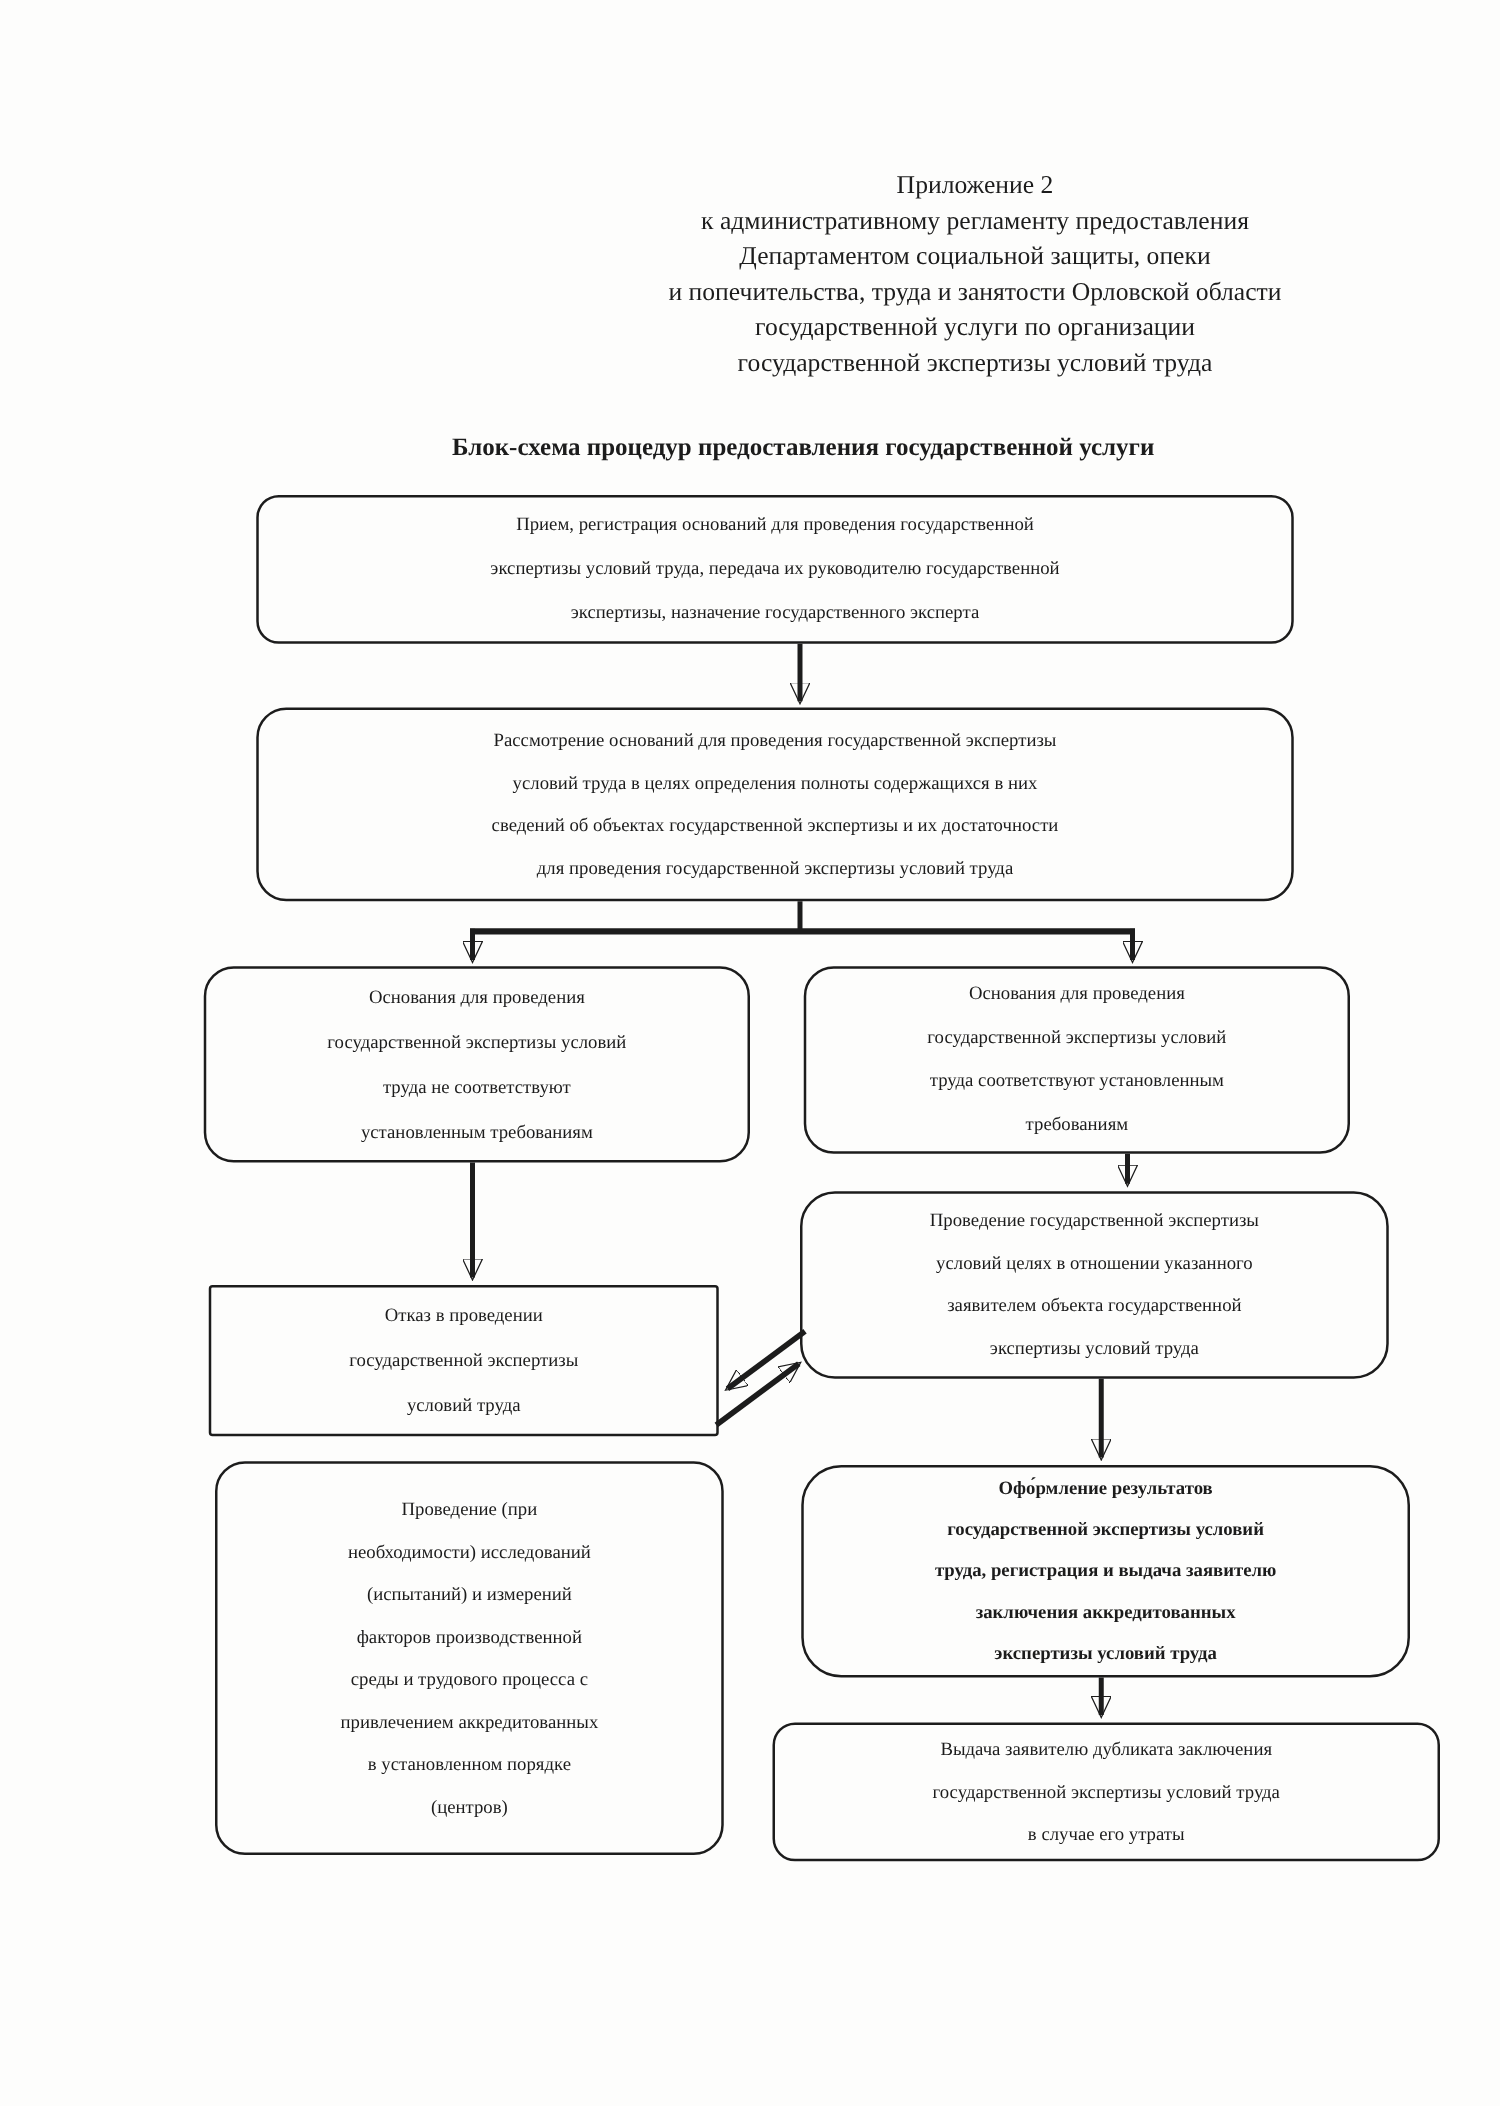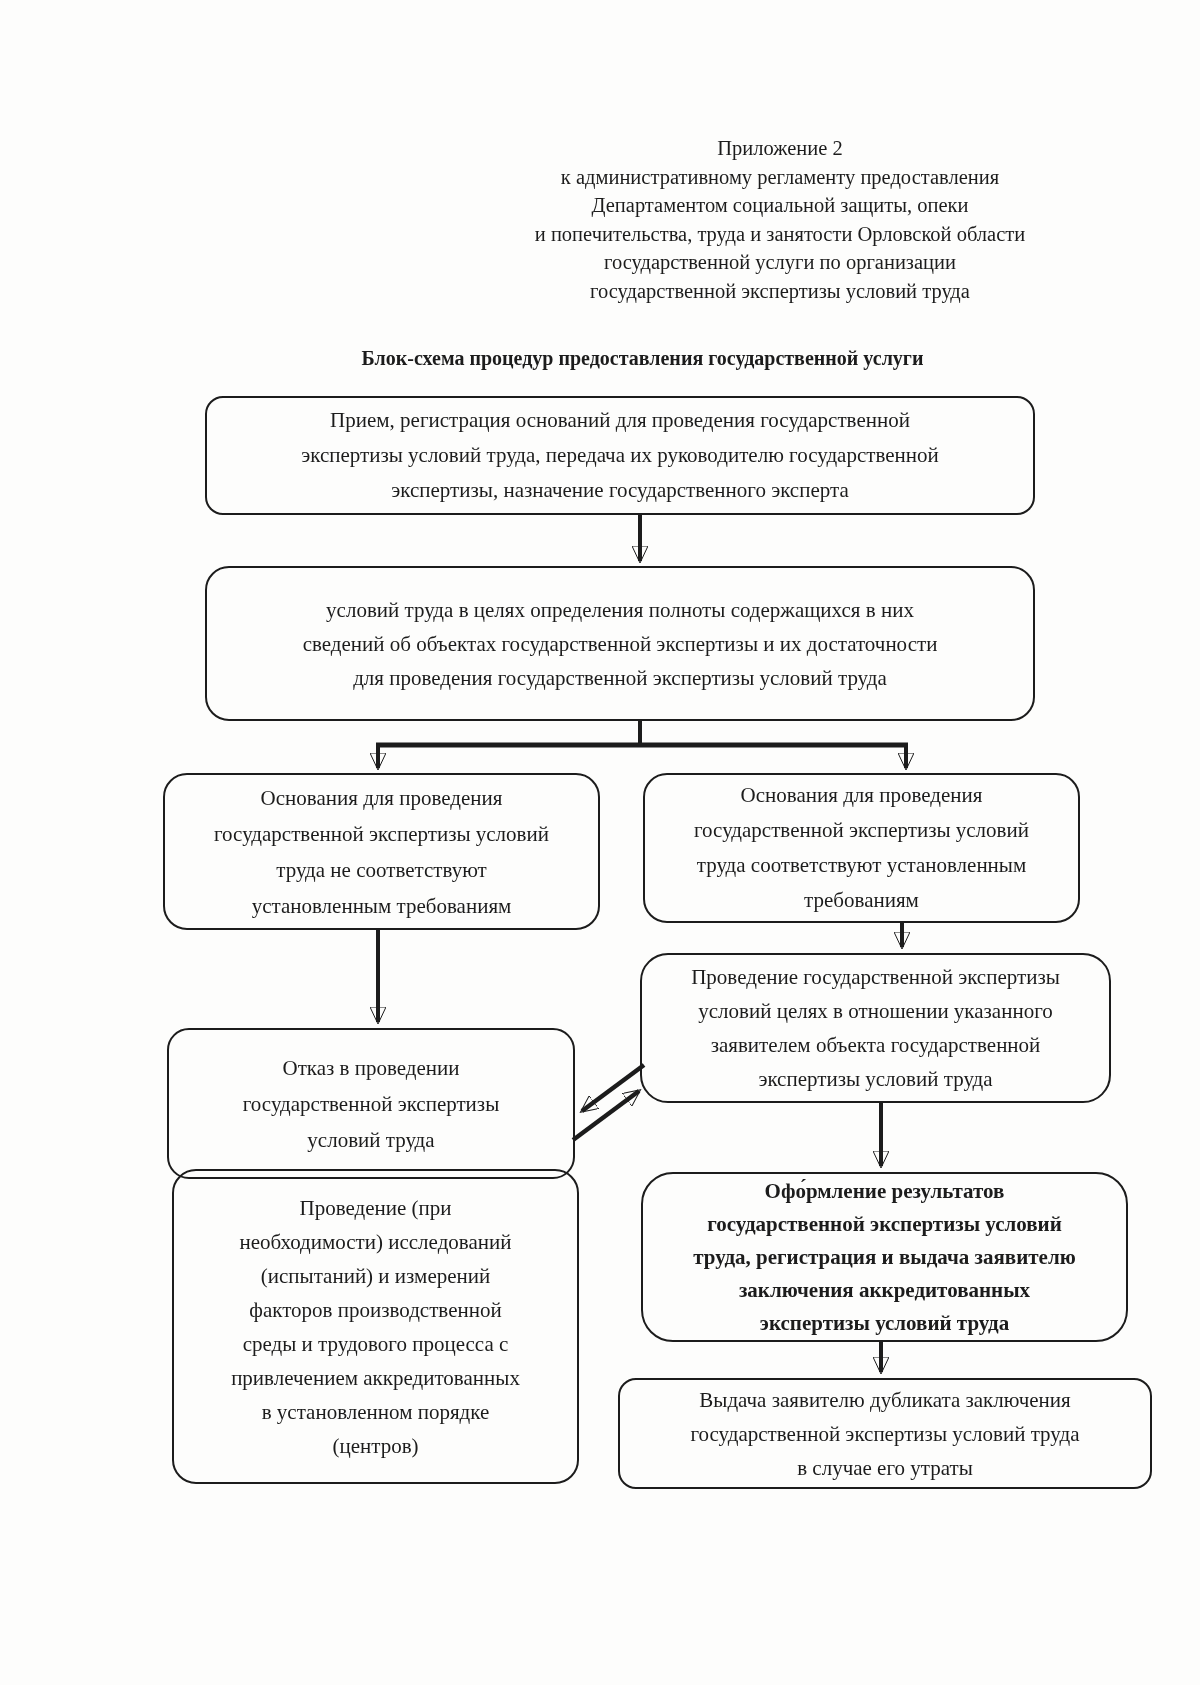--- a/index.html
+++ b/index.html
@@ -18,31 +18,31 @@
   }
   .doc-title {
     position:absolute; left:150px; top:342px; width:985px;
     text-align:center; font-weight:bold; font-size:20px; line-height:32px;
   }
 
   .node {
     position:absolute; box-sizing:border-box;
     border:2px solid var(--ink); border-radius:22px;
     display:flex; flex-direction:column; justify-content:center; align-items:center;
-    text-align:center; font-size:21px; line-height:34px;
+    text-align:center; font-size:15px; line-height:34px;
     background:transparent;
   }
   .ln { white-space:nowrap; }
 
   #reception { left:205px; top:396px;  width:830px; height:119px; border-radius:18px; line-height:35px; }
   #review    { left:205px; top:566px;  width:830px; height:155px; border-radius:24px; }
   #not-conforming { left:163px; top:773px;  width:437px; height:157px; border-radius:24px; line-height:36px; }
   #conforming     { left:643px; top:773px;  width:437px; height:150px; border-radius:24px; line-height:35px; }
   #conduct   { left:640px; top:953px;  width:471px; height:150px; border-radius:28px; }
-  #refusal   { left:167px; top:1028px; width:408px; height:151px; border-radius:22px; line-height:36px; }
+  #refusal   { left:167px; top:1028px; width:408px; height:121px; border-radius:3px; line-height:36px; }
   #research  { left:172px; top:1169px; width:407px; height:315px; border-radius:24px; }
   #results   { left:641px; top:1172px; width:487px; height:170px; border-radius:32px; line-height:33px;font-weight:bold; }
   #duplicate { left:618px; top:1378px; width:534px; height:111px; border-radius:18px; }
 
   svg.connectors { position:absolute; left:0; top:0; pointer-events:none; }
   svg.connectors path, svg.connectors line { stroke:var(--ink); fill:none; }
 </style>
 </head>
 <body>
 
@@ -88,20 +88,21 @@
     <line x1="881" y1="1342" x2="881" y2="1372" stroke-width="4" marker-end="url(#ah)"></line>
   </svg>
 
   <div class="node" id="reception">
       <div class="ln">Прием, регистрация оснований для проведения государственной</div>
       <div class="ln">экспертизы условий труда, передача их руководителю государственной</div>
       <div class="ln">экспертизы, назначение государственного эксперта</div>
     </div>
 
   <div class="node" id="review">
+      <div class="ln">Рассмотрение оснований для проведения государственной экспертизы</div>
       <div class="ln">условий труда в целях определения полноты содержащихся в них</div>
       <div class="ln">сведений об объектах государственной экспертизы и их достаточности</div>
       <div class="ln">для проведения государственной экспертизы условий труда</div>
     </div>
 
   <div class="node" id="not-conforming">
       <div class="ln">Основания для проведения</div>
       <div class="ln">государственной экспертизы условий</div>
       <div class="ln">труда не соответствуют</div>
       <div class="ln">установленным требованиям</div>

